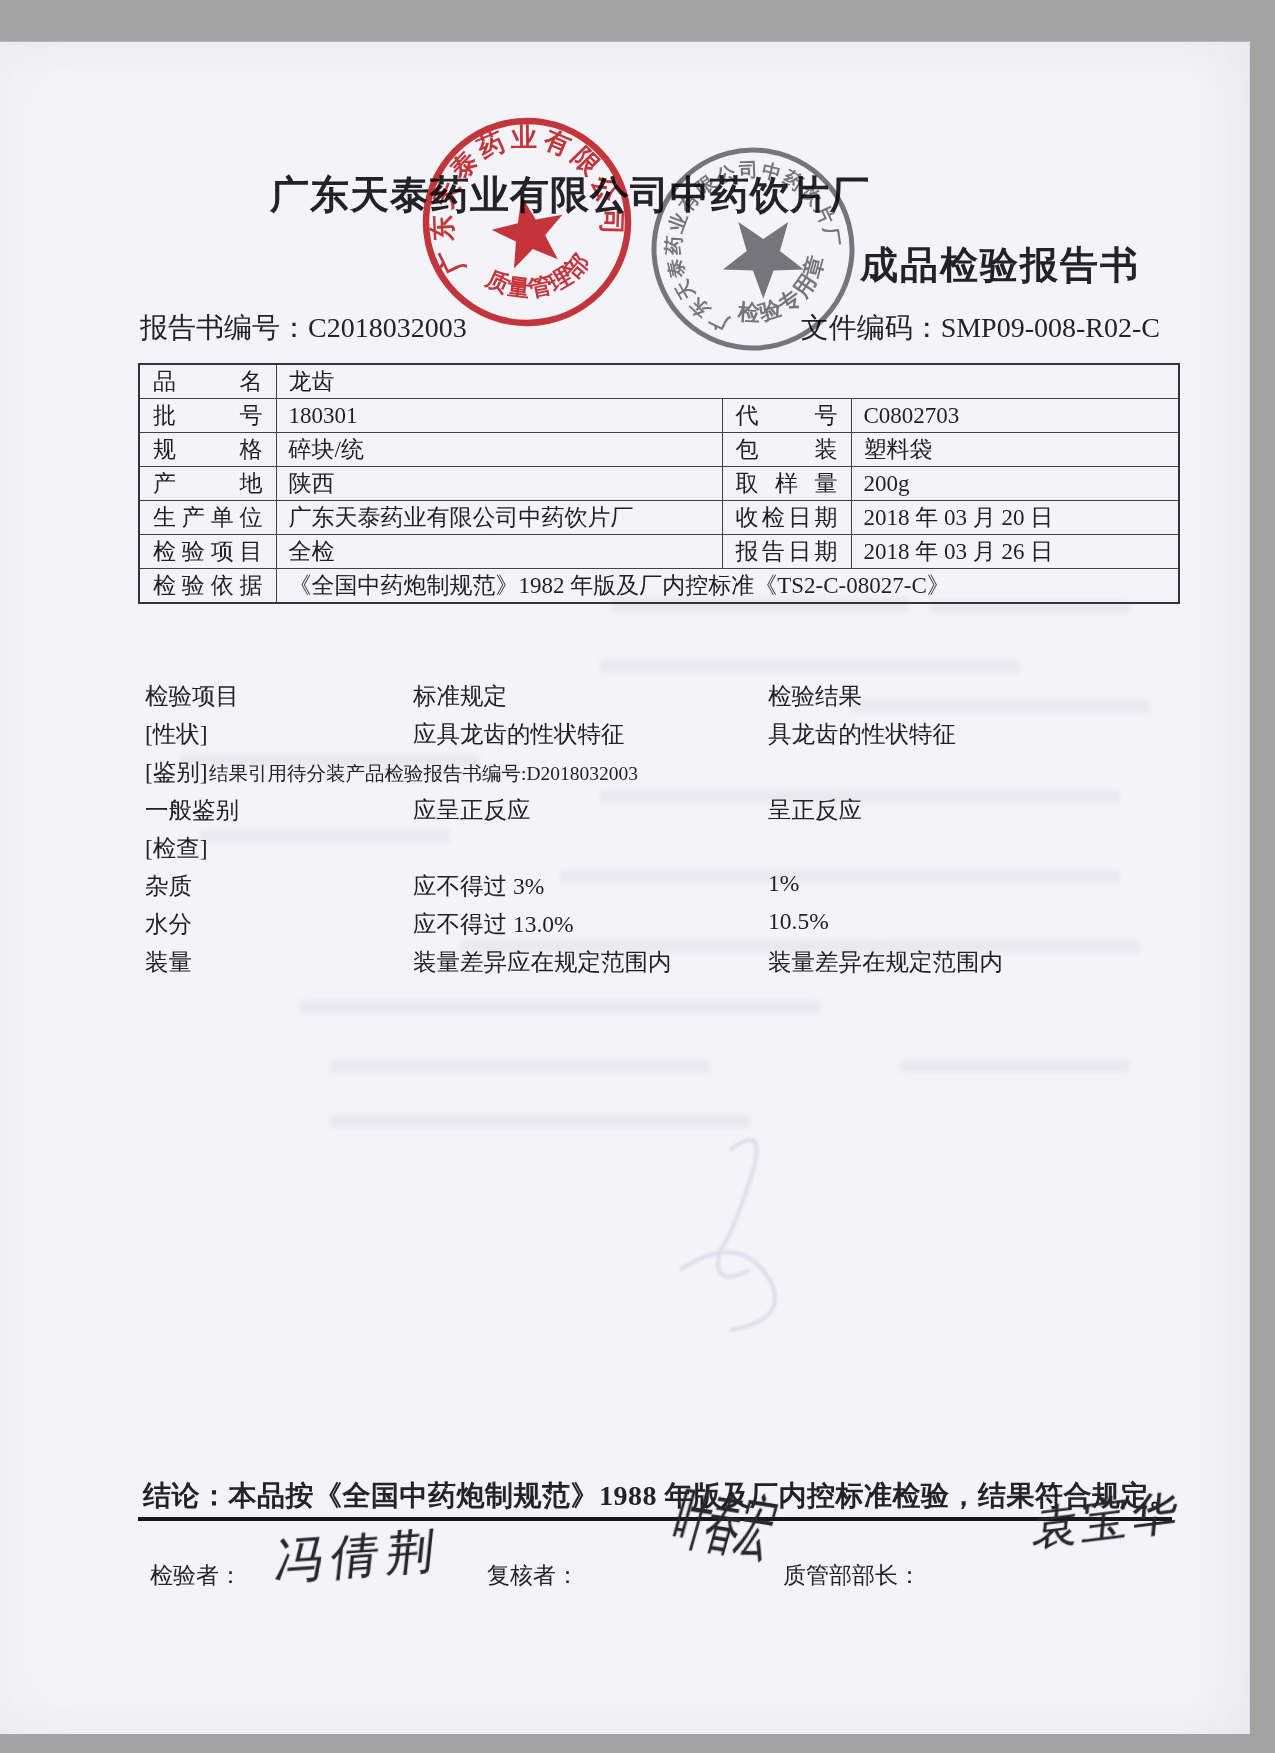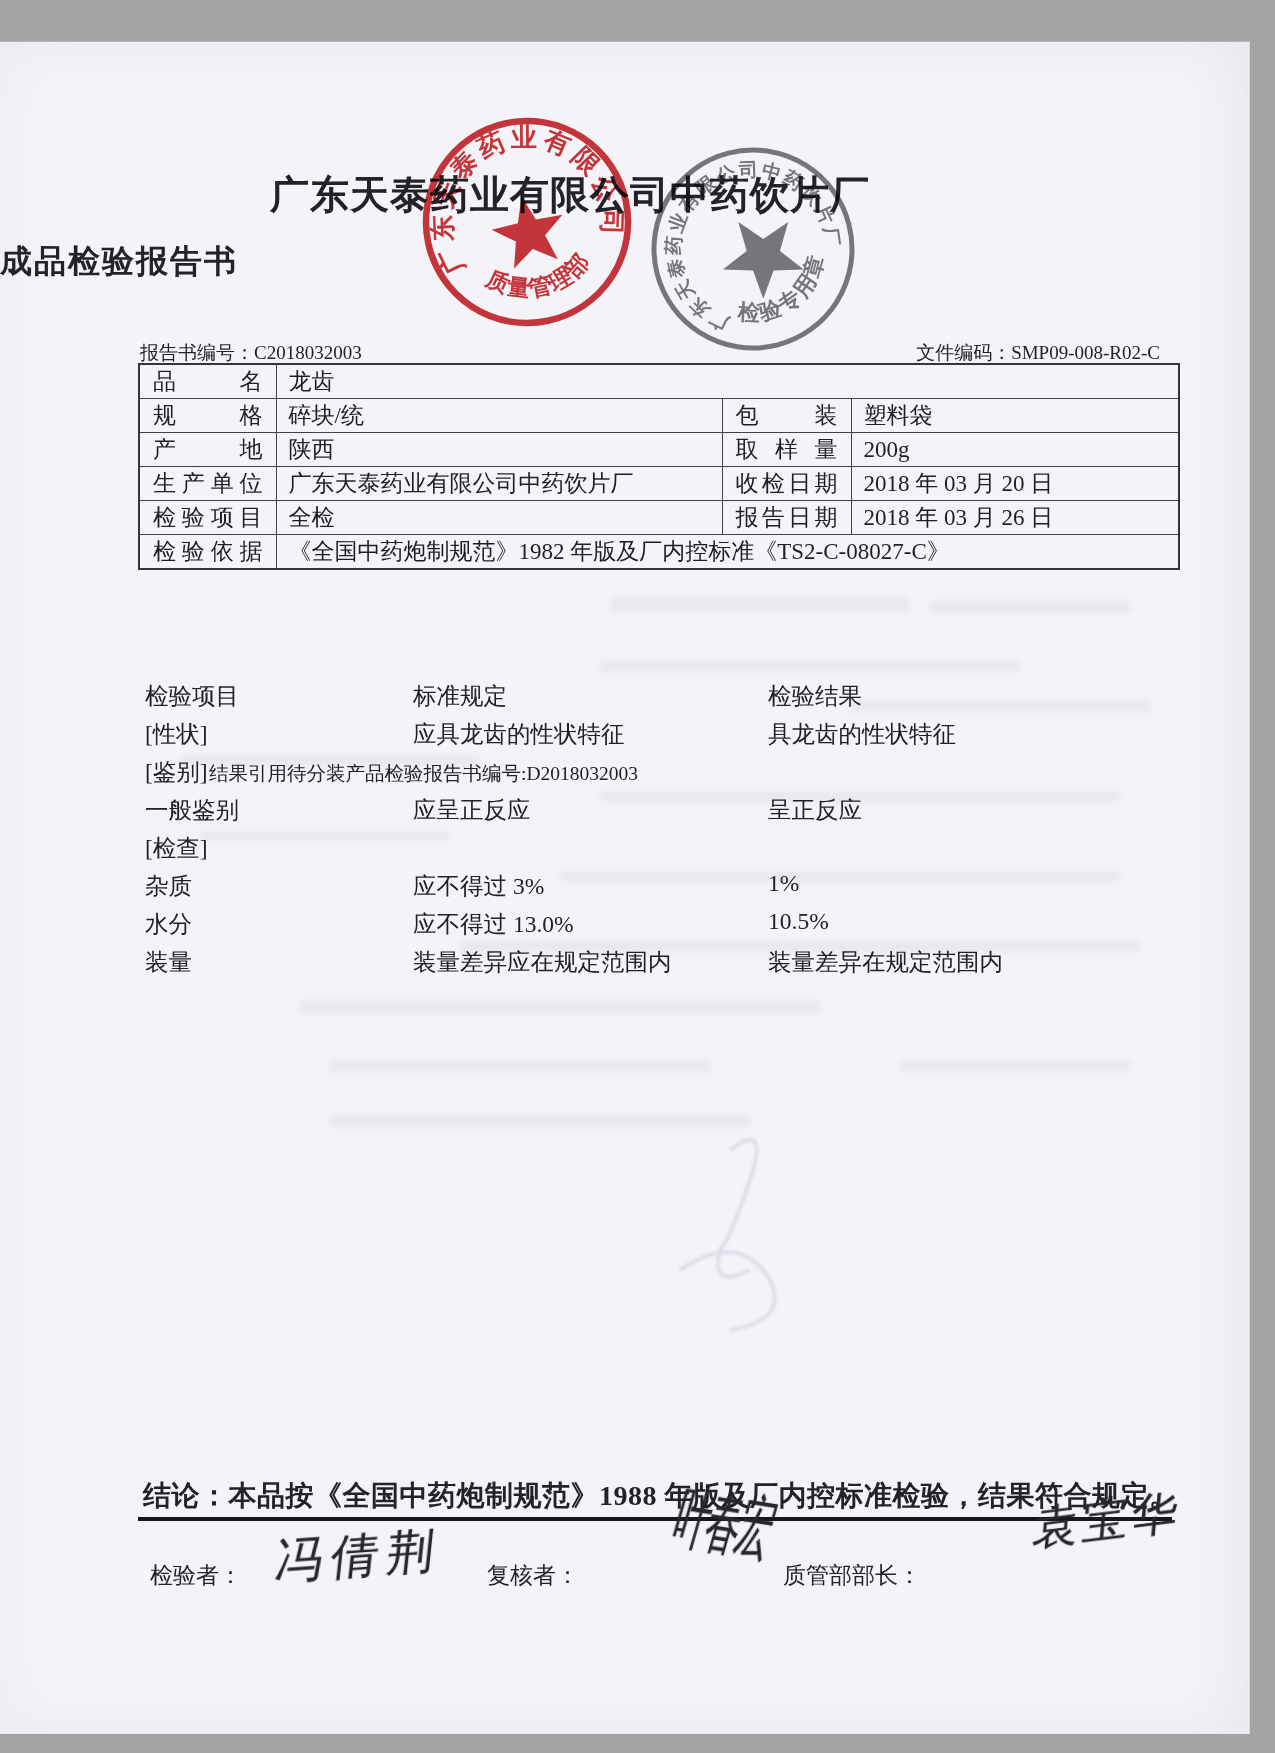--- a/index.html
+++ b/index.html
@@ -5,24 +5,24 @@
   html,body{margin:0;padding:0;background:#fbfbfc;}
   .page{position:relative;width:1275px;height:1753px;background:#a3a3a3;overflow:hidden;
         font-family:"Liberation Serif","DejaVu Serif",serif;color:#222228;}
   .paper{position:absolute;left:0;top:41px;width:1249px;height:1692px;background:#f4f3f7;
          border-top:1px solid #b8b6c0;border-right:1px solid #dcd9e2;
          box-shadow:inset -20px 0 40px rgba(120,115,140,.05), inset 0 0 80px rgba(120,115,140,.04);}
   .abs{position:absolute;}
 
   
   .title{left:0;top:168px;width:1140px;text-align:center;font-size:39px;font-weight:bold;letter-spacing:1px;}
-  .subtitle{left:0;top:240px;width:1140px;text-align:left;font-size:32px;font-weight:bold;letter-spacing:2px;}
-
-  
-  .meta{left:140px;top:340px;width:1020px;display:flex;justify-content:space-between;font-size:19px;}
+  .subtitle{left:0;top:240px;width:1140px;text-align:right;font-size:38px;font-weight:bold;letter-spacing:2px;}
+
+  
+  .meta{left:140px;top:309px;width:1020px;display:flex;justify-content:space-between;font-size:28px;}
 
   
   table.info{position:absolute;left:138px;top:363px;width:1040px;border-collapse:collapse;table-layout:fixed;
              font-size:23px;color:#1e1e24;}
   table.info td{border:1.5px solid #41414a;height:33px;overflow:visible;white-space:nowrap;}
   table.info{border:2px solid #34343c;}
   td.lbl{text-align:justify;text-align-last:justify;-moz-text-align-last:justify;padding:0 13px;margin-left:16px;}
   td.val{padding:0 12px;margin-top:15px;}
 
   
@@ -101,20 +101,26 @@
         <col style="width:446px">
         <col style="width:129px">
         <col style="width:328px">
       </colgroup>
     <tbody>
         <tr>
       <td class="lbl">品名</td>
       <td class="val" colspan="3">龙齿</td>
     </tr>
     <tr>
+      <td class="lbl">批号</td>
+      <td class="val">180301</td>
+      <td class="lbl">代号</td>
+      <td class="val">C0802703</td>
+    </tr>
+    <tr>
       <td class="lbl">规格</td>
       <td class="val">碎块/统</td>
       <td class="lbl">包装</td>
       <td class="val">塑料袋</td>
     </tr>
     <tr>
       <td class="lbl">产地</td>
       <td class="val">陕西</td>
       <td class="lbl">取样量</td>
       <td class="val">200g</td>

